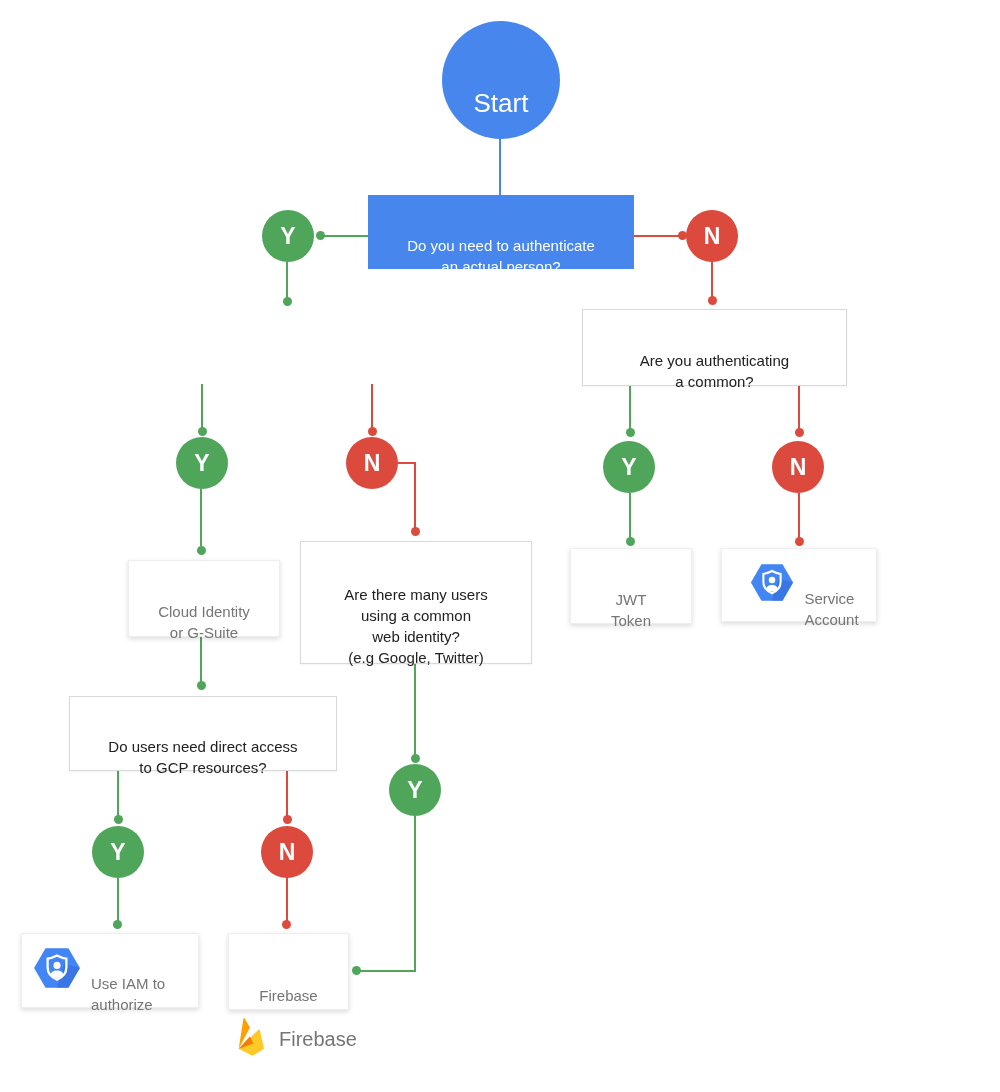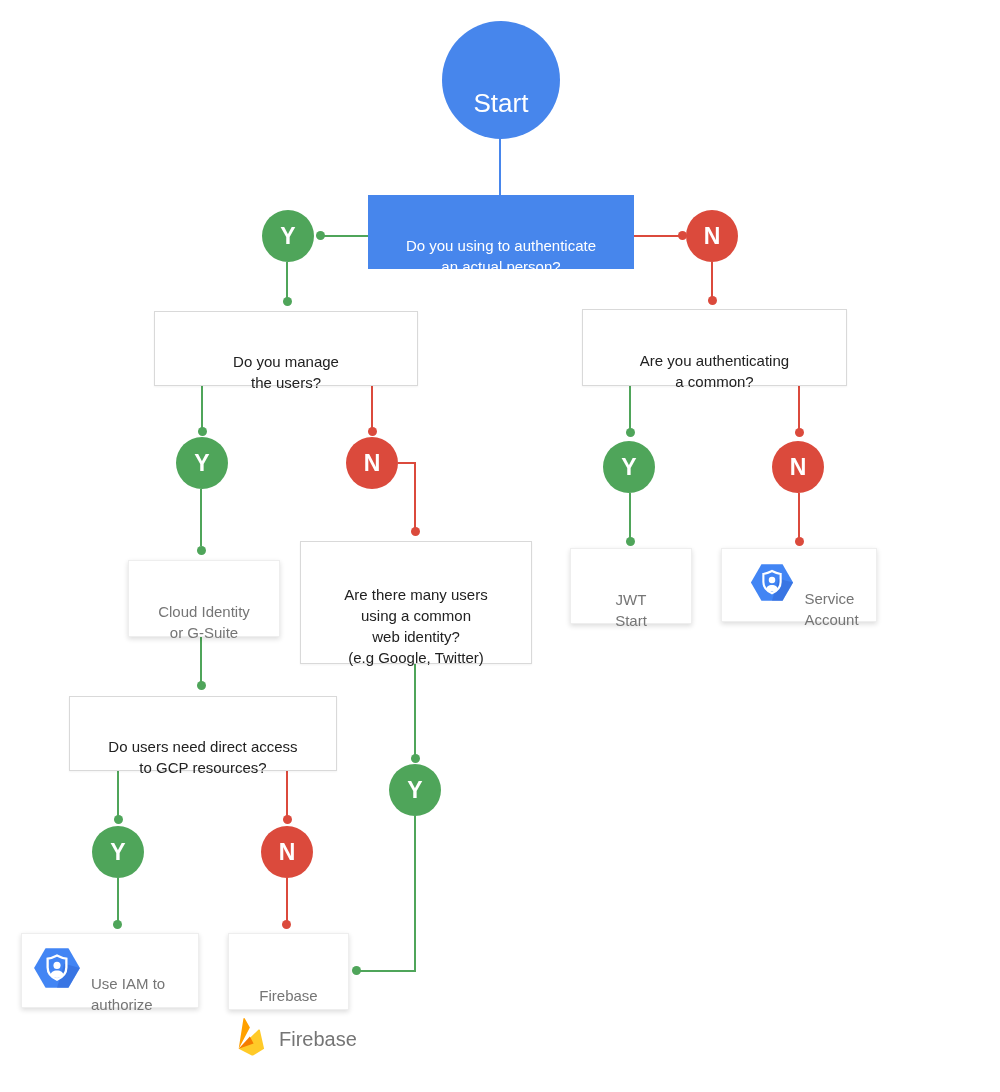--- a/index.html
+++ b/index.html
@@ -121,21 +121,21 @@
   <div class="dot dg" style="left:626px;top:537px;"></div>
 
   <div class="line lr" style="left:798px;top:493px;width:2px;height:46px;"></div>
   <div class="dot dr" style="left:795px;top:537px;"></div>
 
   <div class="start">
     <span class="txt">Start</span>
   </div>
 
   <div class="rootq">
-    <span class="txt">Do you using to authenticate
+    <span class="txt">Do you need to authenticate
 an actual person?</span>
   </div>
 
   <div class="badge bg" style="left:262px;top:210px;">
       <span>Y</span>
     </div>
   <div class="badge br" style="left:686px;top:210px;">
       <span>N</span>
     </div>
   <div class="badge bg" style="left:176px;top:437px;">
@@ -153,24 +153,20 @@
   <div class="badge bg" style="left:389px;top:764px;">
       <span>Y</span>
     </div>
   <div class="badge bg" style="left:92px;top:826px;">
       <span>Y</span>
     </div>
   <div class="badge br" style="left:261px;top:826px;">
       <span>N</span>
     </div>
 
-  <div class="qbox" style="left:154px;top:311px;width:262px;height:73px;">
-    <span class="txt">Do you manage
-the users?</span>
-  </div>
 
   <div class="qbox" style="left:582px;top:309px;width:263px;height:75px;">
     <span class="txt">Are you authenticating
 a common?</span>
   </div>
 
   <div class="qbox" style="left:69px;top:696px;width:266px;height:73px;">
     <span class="txt">Do users need direct access
 to GCP resources?</span>
   </div>
@@ -182,21 +178,21 @@
 (e.g Google, Twitter)</span>
   </div>
 
   <div class="rbox" style="left:128px;top:560px;width:150px;height:75px;">
     <span class="txt">Cloud Identity
 or G-Suite</span>
   </div>
 
   <div class="rbox" style="left:570px;top:548px;width:120px;height:74px;">
     <span class="txt">JWT
-Start</span>
+Token</span>
   </div>
 
   <div class="rbox icony" style="left:721px;top:548px;width:156px;height:74px;justify-content:center;">
     <span>
       <svg width="46" height="41" viewBox="0 0 48 42">
         <path d="M13 2 H35 L46 21 L35 40 H13 L2 21 Z" fill="#4285F4"></path>
         <path d="M31 17 L46 21 L35 40 H24 Z" fill="#3367D6" opacity="0.55"></path>
         <path d="M24 9 c3.2 1.7 6.3 2.7 9 3.1 v8.4 c0 5.9-3.9 9.5-9 11.7 -5.1-2.2-9-5.8-9-11.7 v-8.4 c2.7-.4 5.8-1.4 9-3.1 Z" fill="none" stroke="#fff" stroke-width="2.2"></path>
         <circle cx="24" cy="18.5" r="3.4" fill="#fff"></circle>
         <path d="M24 23.5 c-3.5 0-6.2 2-6.2 4.5 0 1 2.8 2.5 6.2 2.5 s6.2-1.5 6.2-2.5 c0-2.5-2.7-4.5-6.2-4.5 Z" fill="#fff"></path>

